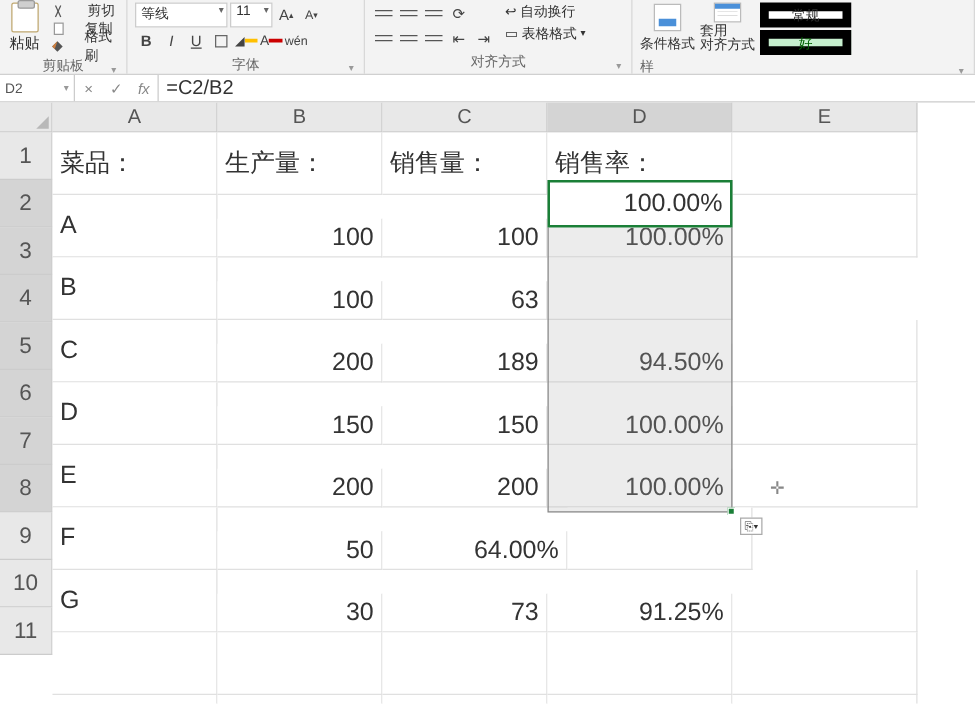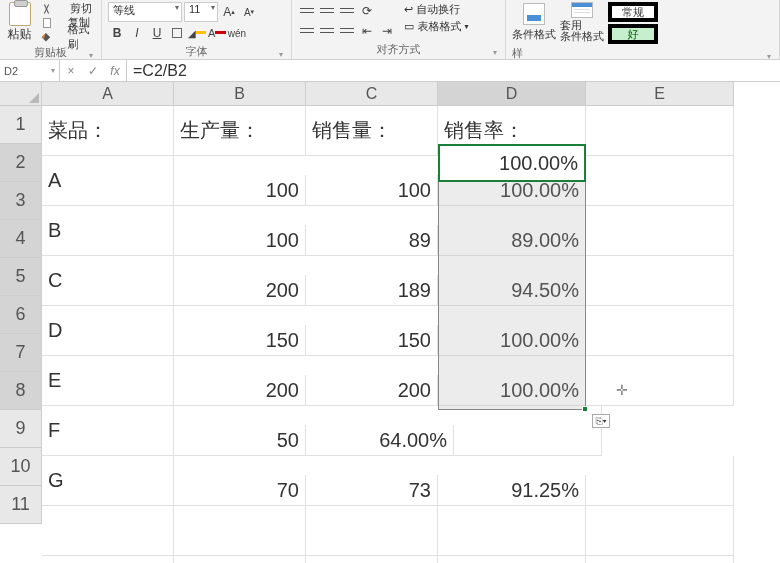--- a/index.html
+++ b/index.html
@@ -110,21 +110,21 @@
   
   .cf-icon { background: linear-gradient(#fff,#fff); border:1px solid #bbb; position:relative;}
   .cf-icon::after { content:""; position:absolute; left:3px; right:3px; bottom:3px; height:6px; background:#4a90d9;}
   
   .ft-icon { border:1px solid #bbb; background:#fff; position:relative;}
   .ft-icon::before { content:""; position:absolute; top:0;left:0;right:0;height:4px;background:#4a90d9;}
   .ft-icon::after { content:""; position:absolute; top:6px;left:2px;right:2px;bottom:2px;
     background: repeating-linear-gradient(#ddd,#ddd 1px,#fff 1px,#fff 3px);}
   
   .style-chip {
-    width: 50px; height: 20px; border: 4px solid #000000; display: inline-flex;
+    width: 73px; height: 20px; border: 7px solid #000000; display: inline-flex;
     align-items: center; justify-content: center; font-size: 11px; background: #fff;
     cursor: pointer;
   }
   .style-chip.good { background: #c6efce; color: #006100; }
   
   
   .formula-bar {
     height: 22px; border-bottom: 1px solid #ccc; background: #fff;
     display: flex; align-items: stretch;
   }
@@ -343,21 +343,21 @@
 
   <div class="ribbon-group" style="flex:1">
     <div class="ribbon-group-body">
       <div class="big-btn">
         <div class="bb-icon cf-icon"></div>
         <span>条件格式</span>
       </div>
       <div class="big-btn">
         <div class="bb-icon ft-icon"></div>
         <span style="white-space:pre-line;line-height:1">套用
-条件格式</span>
+对齐方式</span>
       </div>
       <div style="display:flex;flex-direction:column;gap:2px">
         <div class="style-chip">常规</div>
         <div class="style-chip good">好</div>
       </div>
     </div>
     <div class="ribbon-group-label" style="text-align:left">样</div>
   </div>
 </div>
 
@@ -413,22 +413,21 @@
     <div class="cell-row">
       <div class="cell col-A txt">A</div>
       <div class="cell col-B num">100</div>
       <div class="cell col-C num">100</div>
       <div class="cell col-D num">100.00%</div>
       <div class="cell col-E"></div>
     </div>
     <div class="cell-row">
       <div class="cell col-A txt">B</div>
       <div class="cell col-B num">100</div>
-      <div class="cell col-C num">89</div>
-      <div class="cell col-D num">89.00%</div>
+      <div class="cell col-C num">63</div>
       <div class="cell col-E"></div>
     </div>
     <div class="cell-row">
       <div class="cell col-A txt">C</div>
       <div class="cell col-B num">200</div>
       <div class="cell col-C num">189</div>
       <div class="cell col-D num">94.50%</div>
       <div class="cell col-E"></div>
     </div>
     <div class="cell-row">
@@ -446,21 +445,21 @@
       <div class="cell col-E"></div>
     </div>
     <div class="cell-row">
       <div class="cell col-A txt">F</div>
       <div class="cell col-B num">50</div>
       <div class="cell col-D num">64.00%</div>
       <div class="cell col-E"></div>
     </div>
     <div class="cell-row">
       <div class="cell col-A txt">G</div>
-      <div class="cell col-B num">70</div>
+      <div class="cell col-B num">30</div>
       <div class="cell col-C num">73</div>
       <div class="cell col-D num">91.25%</div>
       <div class="cell col-E"></div>
     </div>
     <div class="cell-row">
       <div class="cell col-A"></div>
       <div class="cell col-B"></div>
       <div class="cell col-C"></div>
       <div class="cell col-D"></div>
       <div class="cell col-E"></div>

